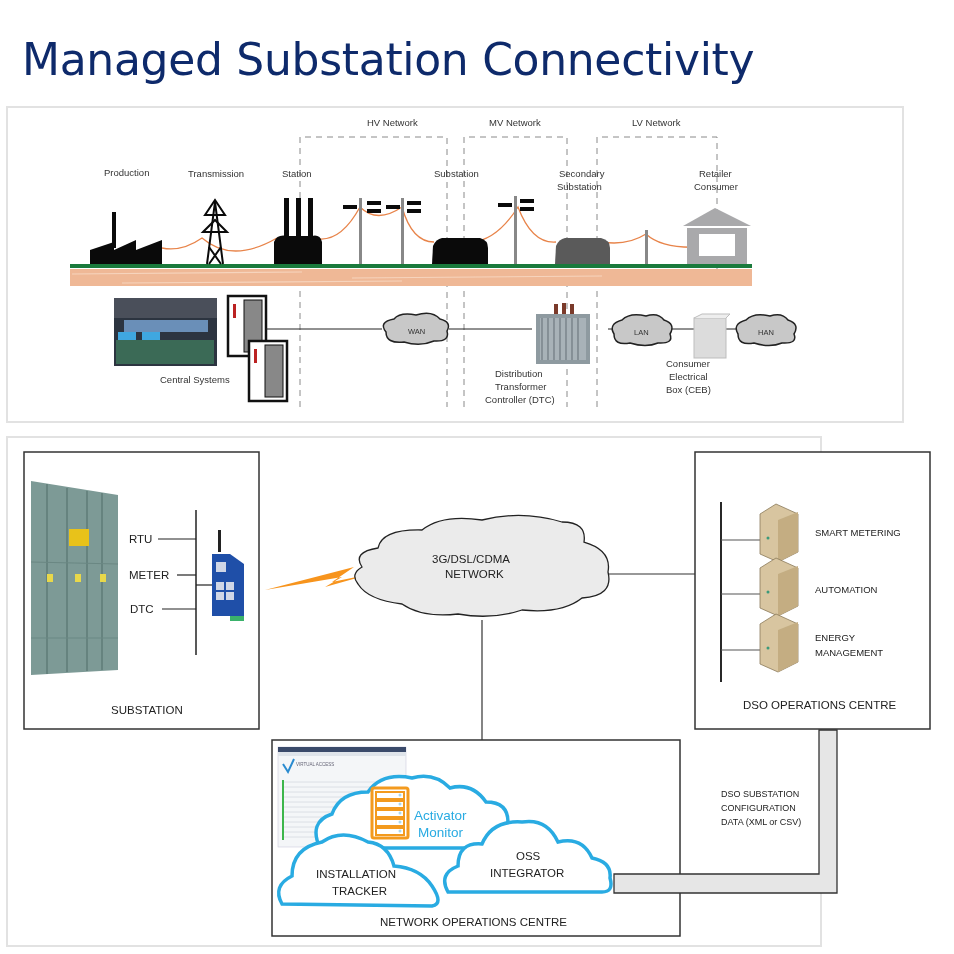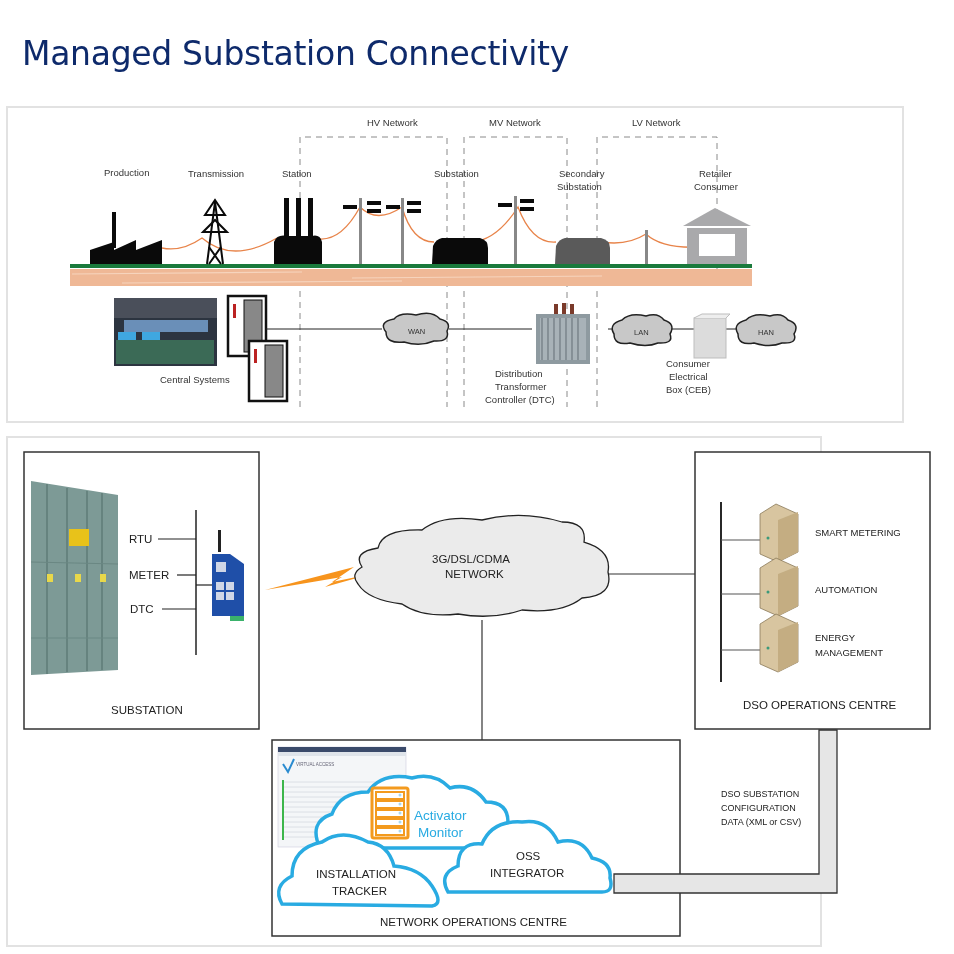--- a/index.html
+++ b/index.html
@@ -1,17 +1,17 @@
 <!DOCTYPE html>
 <html><head>
 <meta charset="utf-8">
 <style>
   html, body { margin:0; padding:0; background:#ffffff; }
   body { width:954px; height:954px; position:relative; overflow:hidden; font-family:"DejaVu Sans", sans-serif; }
-  .title { position:absolute; left:22px; top:34px; font-size:33px; color:#0e2a6b; font-family:"DejaVu Sans", sans-serif; letter-spacing:-0.3px; }
+  .title { position:absolute; left:22px; top:34px; font-size:44px; color:#0e2a6b; font-family:"DejaVu Sans", sans-serif; letter-spacing:-0.3px; }
   .panel { position:absolute; border:2px solid #e2e2e2; background:#fff; box-sizing:border-box; }
   svg text { font-family:"Liberation Sans", sans-serif; }
   .lbl { font-size:9.5px; fill:#333; }
   .lbl-b { font-size:11.5px; fill:#222; }
 </style>
 </head>
 <body>
 
 <div class="title">Managed Substation Connectivity</div>
 

